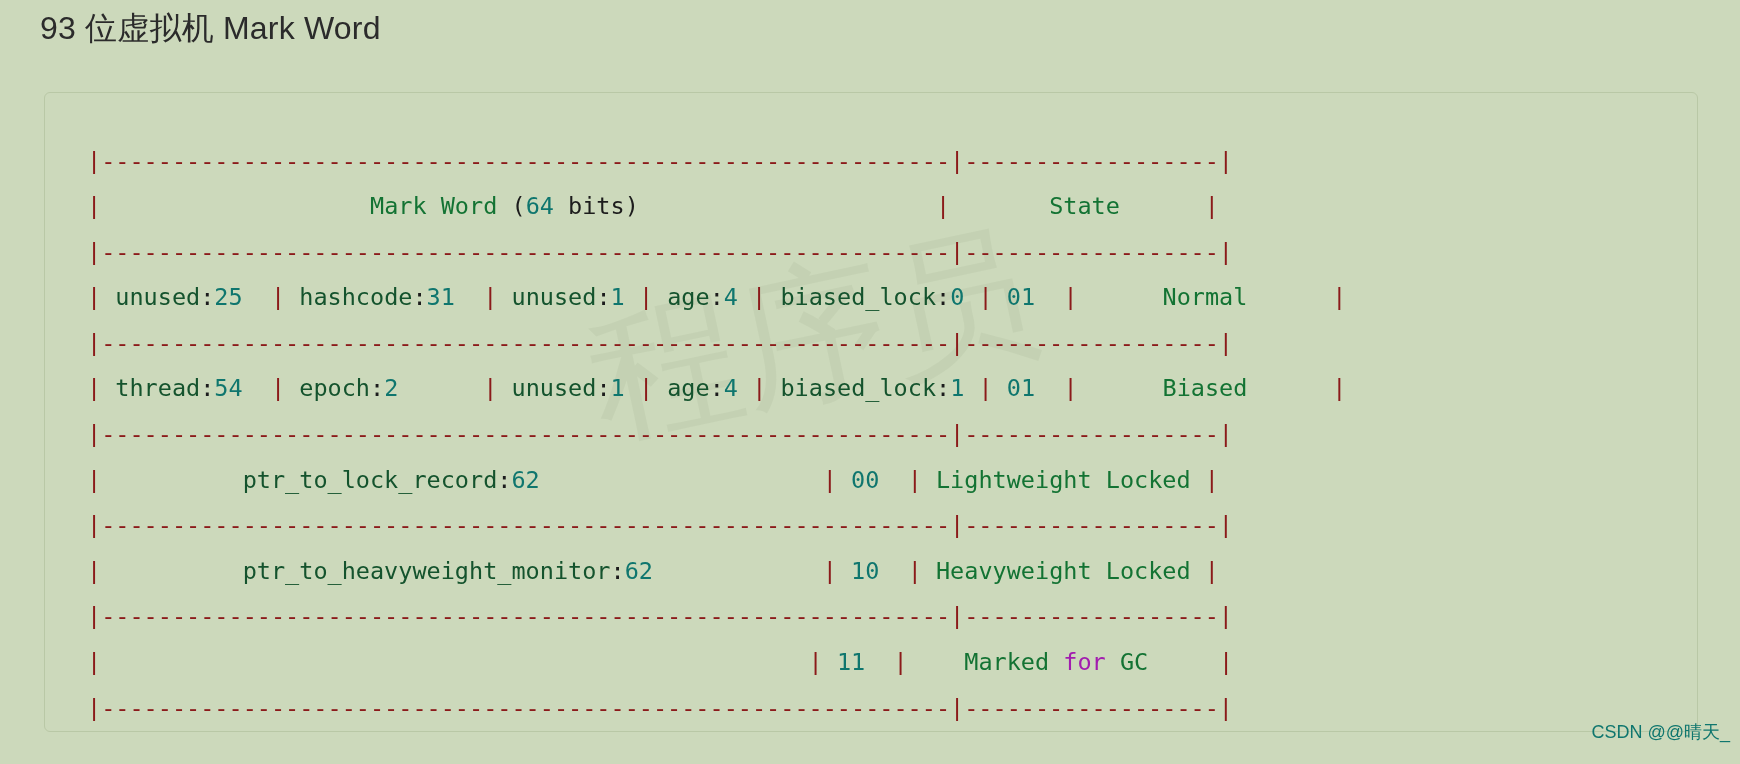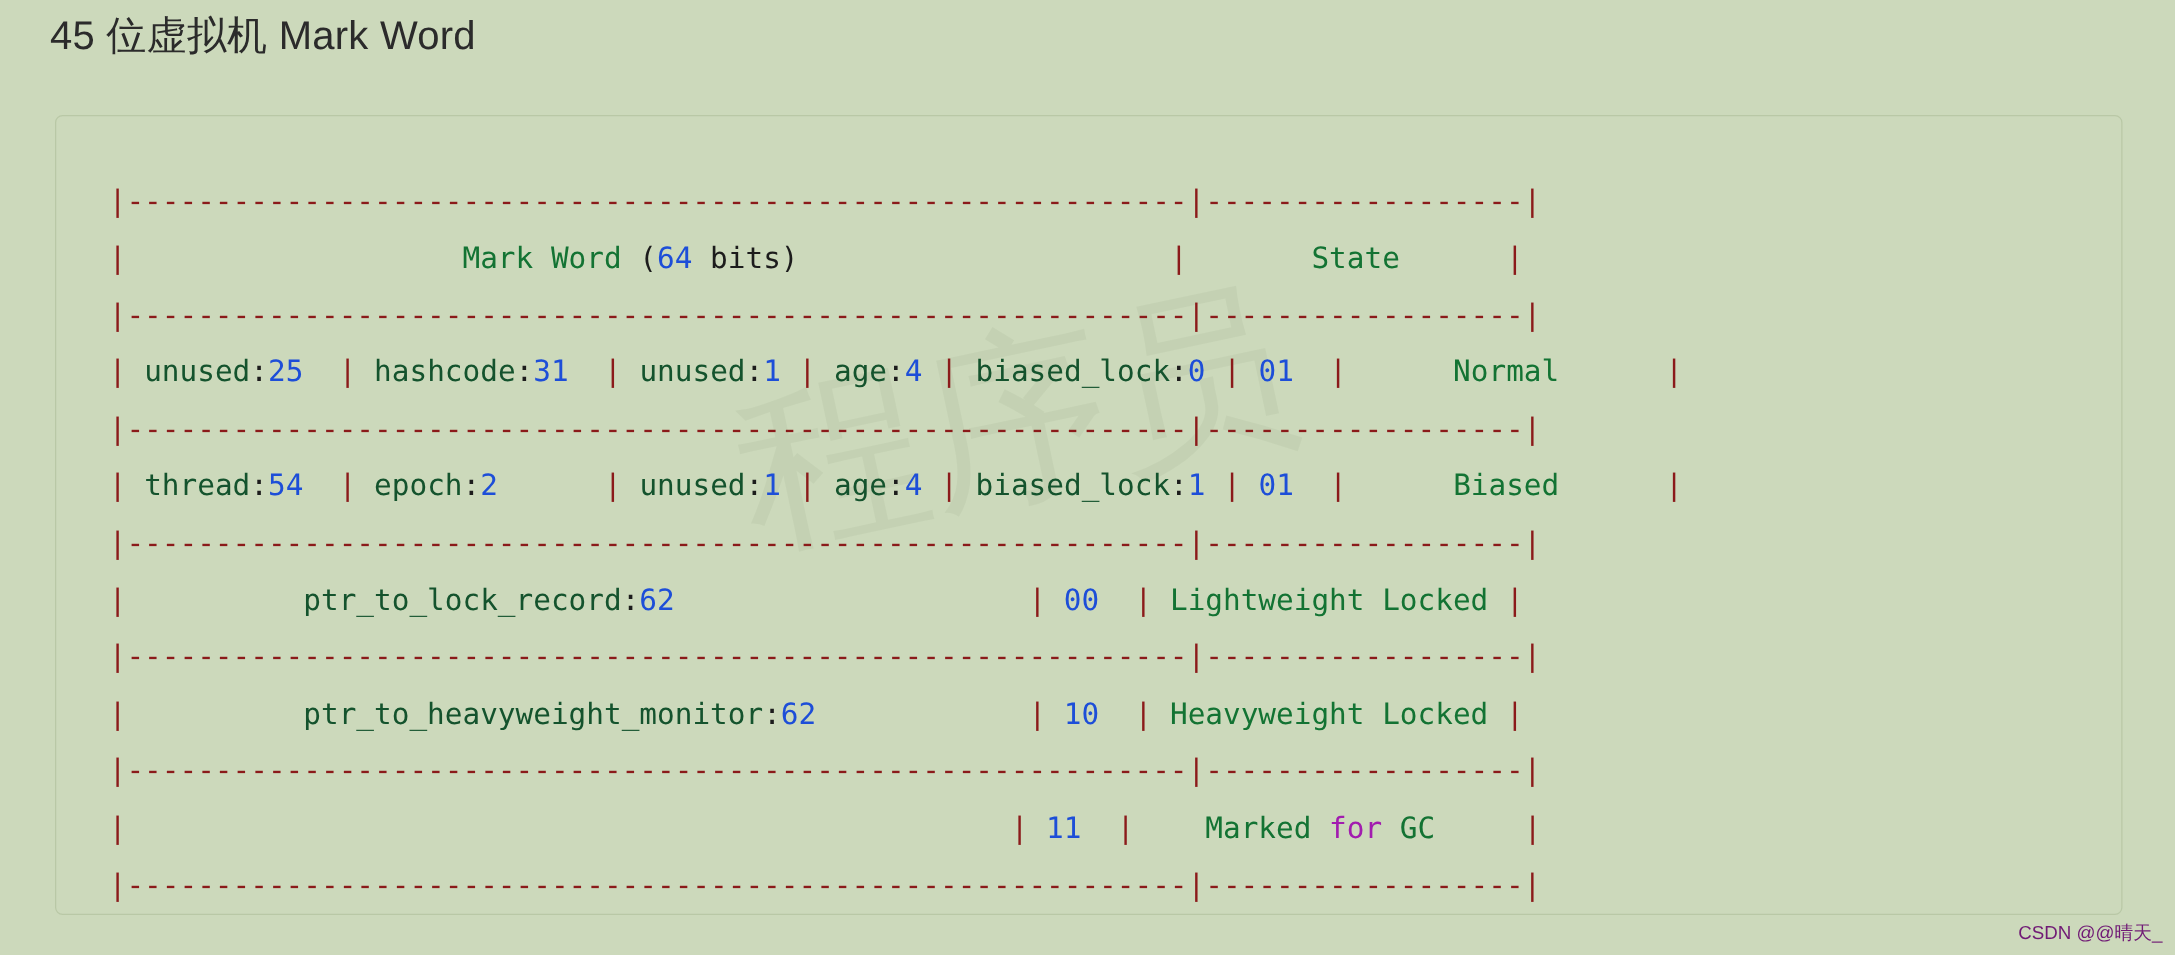--- a/index.html
+++ b/index.html
@@ -56,31 +56,31 @@
     letter-spacing: 0px;
     -webkit-font-smoothing: antialiased;
   }
   .code-line {
     white-space: pre;
     height: 45.6px;
   }
   
   .t-rule   { color: #8b1a1a; }   
   .t-id     { color: #14532d; }   
-  .t-num    { color: #1d4ed8; text-align: right; }   
+  .t-num    { color: #0f766e; text-align: right; }   
   .t-plain  { color: #1c1c1c; }   
   .t-state  { color: #137333; }   
   .t-kw     { color: #a21caf; }   
 
   .watermark-csdn {
     position: absolute;
     right: 10px;
-    bottom: 8px;
-    font-size: 15px;
-    color: #701a75;
+    bottom: 20px;
+    font-size: 18px;
+    color: #0f766e;
     font-family: "Liberation Sans", sans-serif;
     white-space: nowrap;
   }
   .wm-big {
     position: absolute;
     left: 560px;
     top: 130px;
     width: 560px;
     height: 380px;
     opacity: 0.055;
@@ -91,21 +91,21 @@
     transform: rotate(-12deg);
     white-space: nowrap;
     user-select: none;
   }
 </style>
 </head>
 <body>
 
 <div class="page">
 
-  <div class="page-title">45 位虚拟机 Mark Word</div>
+  <div class="page-title">93 位虚拟机 Mark Word</div>
 
   <div class="code-card">
 
     <div class="wm-big">程序员</div>
 
     <pre class="code-block"><span class="code-line"><span class="t-rule">|------------------------------------------------------------|------------------|</span>
 </span><span class="code-line"><span class="t-rule">|</span><span class="t-plain">                   </span><span class="t-state">Mark Word </span><span class="t-plain">(</span><span class="t-num">64</span><span class="t-plain"> bits)</span><span class="t-plain">                     </span><span class="t-rule">|</span><span class="t-plain">       </span><span class="t-state">State</span><span class="t-plain">      </span><span class="t-rule">|</span>
 </span><span class="code-line"><span class="t-rule">|------------------------------------------------------------|------------------|</span>
 </span><span class="code-line"><span class="t-rule">|</span><span class="t-plain"> </span><span class="t-id">unused</span><span class="t-plain">:</span><span class="t-num">25</span><span class="t-plain">  </span><span class="t-rule">|</span><span class="t-plain"> </span><span class="t-id">hashcode</span><span class="t-plain">:</span><span class="t-num">31</span><span class="t-plain">  </span><span class="t-rule">|</span><span class="t-plain"> </span><span class="t-id">unused</span><span class="t-plain">:</span><span class="t-num">1</span><span class="t-plain"> </span><span class="t-rule">|</span><span class="t-plain"> </span><span class="t-id">age</span><span class="t-plain">:</span><span class="t-num">4</span><span class="t-plain"> </span><span class="t-rule">|</span><span class="t-plain"> </span><span class="t-id">biased_lock</span><span class="t-plain">:</span><span class="t-num">0</span><span class="t-plain"> </span><span class="t-rule">|</span><span class="t-plain"> </span><span class="t-num">01</span><span class="t-plain">  </span><span class="t-rule">|</span><span class="t-plain">      </span><span class="t-state">Normal</span><span class="t-plain">      </span><span class="t-rule">|</span>
 </span><span class="code-line"><span class="t-rule">|------------------------------------------------------------|------------------|</span>

